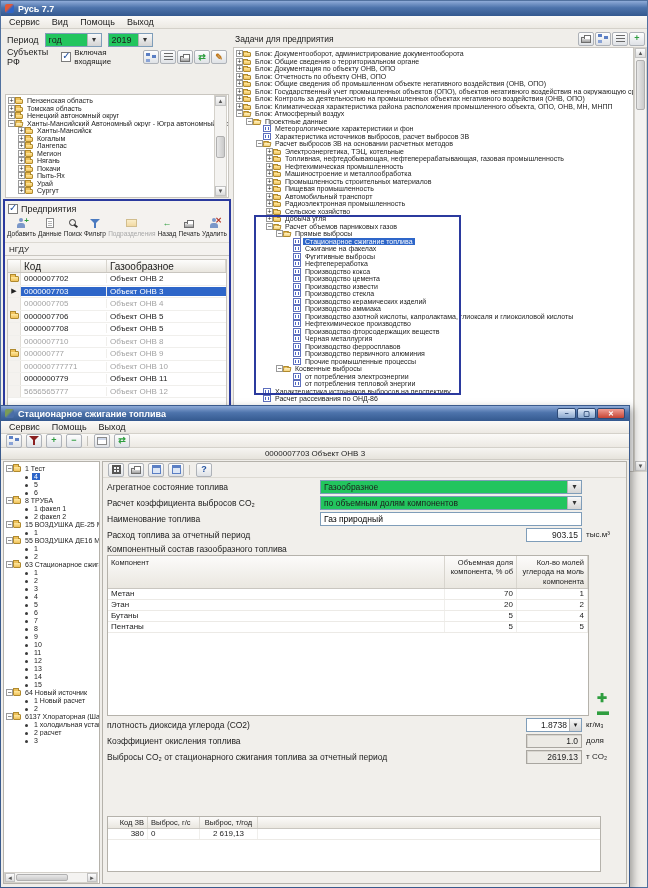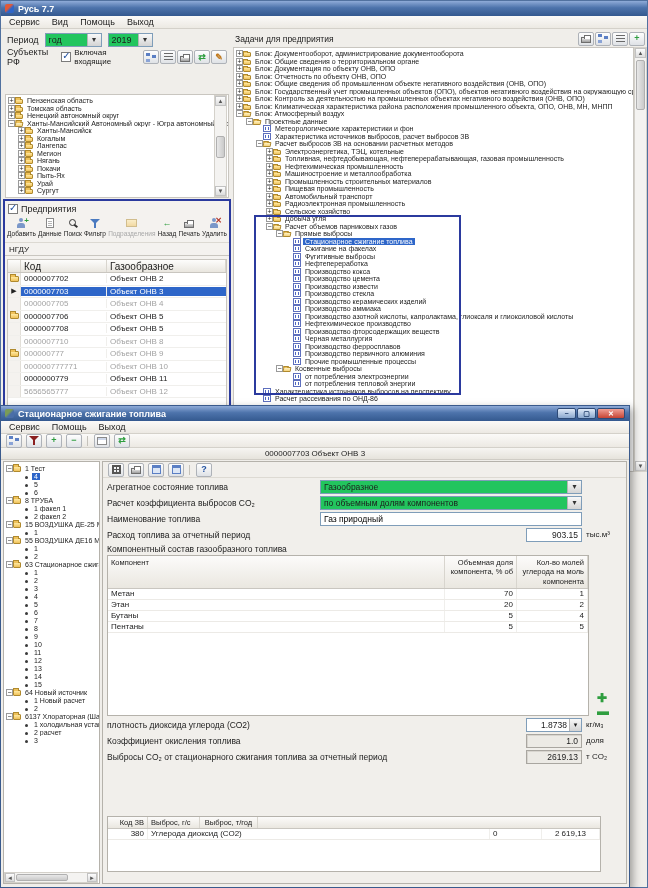--- a/index.html
+++ b/index.html
@@ -1064,20 +1064,19 @@
       </div>
     <div id="res-table">
       <div class="rhead" id="res-head">
           <span class="rc0">Код ЗВ</span>
           <span class="rc2">Выброс, г/с</span>
           <span class="rc3">Выброс, т/год</span>
         </div>
       <div id="res-body">
           <div class="rrow">
             <span class="rc0">380</span>
-            <span class="rc1">Углерода диоксид (СО2)</span>
             <span class="rc2">0</span>
             <span class="rc3">2 619,13</span>
           </div>
         </div>
     </div>
   </div>
 </div>
 
 </body></html>

